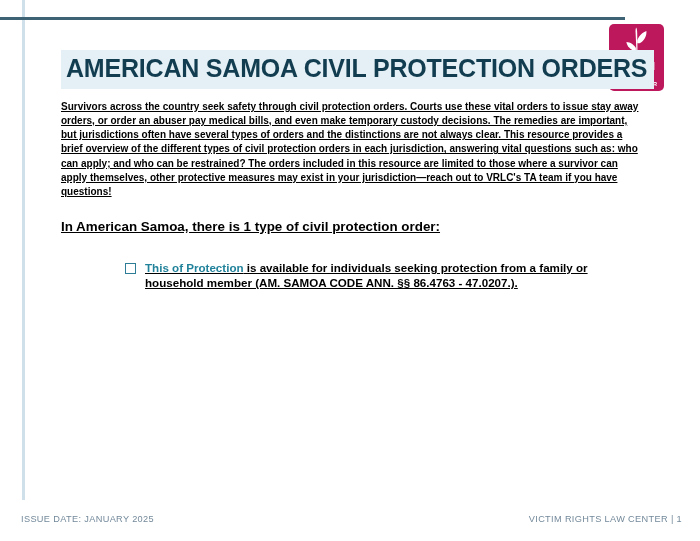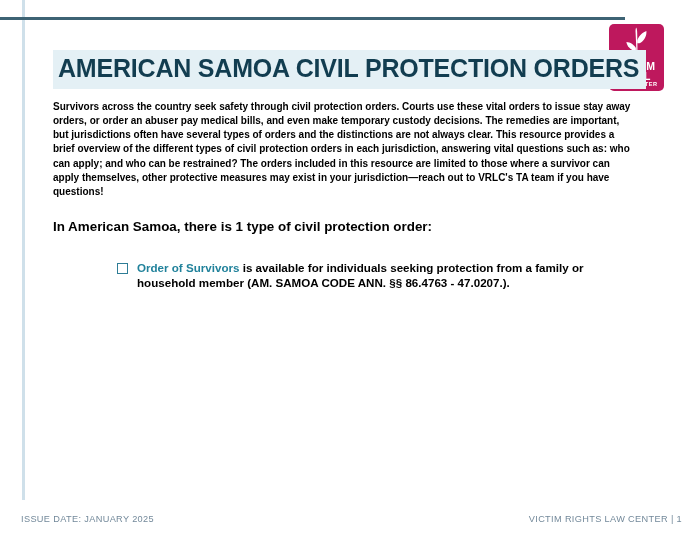--- a/index.html
+++ b/index.html
@@ -72,23 +72,24 @@
     text-align: center;
     color: #ffffff;
     font-weight: bold;
     font-size: 5.6px;
     letter-spacing: 0.5px;
   }
 
   
   .content {
     position: absolute;
-    left: 53px;
+    left: 61px;
     top: 50px;
     width: 580px;
+    text-decoration: underline;
   }
 
   .page-title {
     display: inline-block;
     background: #e4f0f5;
     color: #123d50;
     font-size: 25px;
     font-weight: bold;
     letter-spacing: -0.2px;
     line-height: 1.35;
@@ -192,21 +193,21 @@
 <div class="content">
   <h1 class="page-title">AMERICAN SAMOA CIVIL PROTECTION ORDERS</h1>
 
   <p class="intro-para">Survivors across the country seek safety through civil protection orders. Courts use these vital orders to issue stay away orders, or order an abuser pay medical bills, and even make temporary custody decisions. The remedies are important, but jurisdictions often have several types of orders and the distinctions are not always clear. This resource provides a brief overview of the different types of civil protection orders in each jurisdiction, answering vital questions such as: who can apply; and who can be restrained? The orders included in this resource are limited to those where a survivor can apply themselves, other protective measures may exist in your jurisdiction—reach out to VRLC's TA team if you have questions!</p>
 
   <p class="lead-in">In American Samoa, there is 1 type of civil protection order:</p>
 
   <ul class="order-list">
     <li class="order-item">
       <span class="order-checkbox"></span>
-      <span class="order-name">Order of Survivors</span><span> is available for individuals seeking protection from a family or household member (AM. SAMOA CODE ANN. §§ 86.4763 - 47.0207.).</span>
+      <span class="order-name">This of Protection</span><span> is available for individuals seeking protection from a family or household member (AM. SAMOA CODE ANN. §§ 86.4763 - 47.0207.).</span>
     </li>
   </ul>
 </div>
 
 <div class="footer">
   <div class="footer-left">ISSUE DATE: JANUARY 2025</div>
   <div class="footer-right">VICTIM RIGHTS LAW CENTER | 1</div>
 </div>
 
 </body></html>

